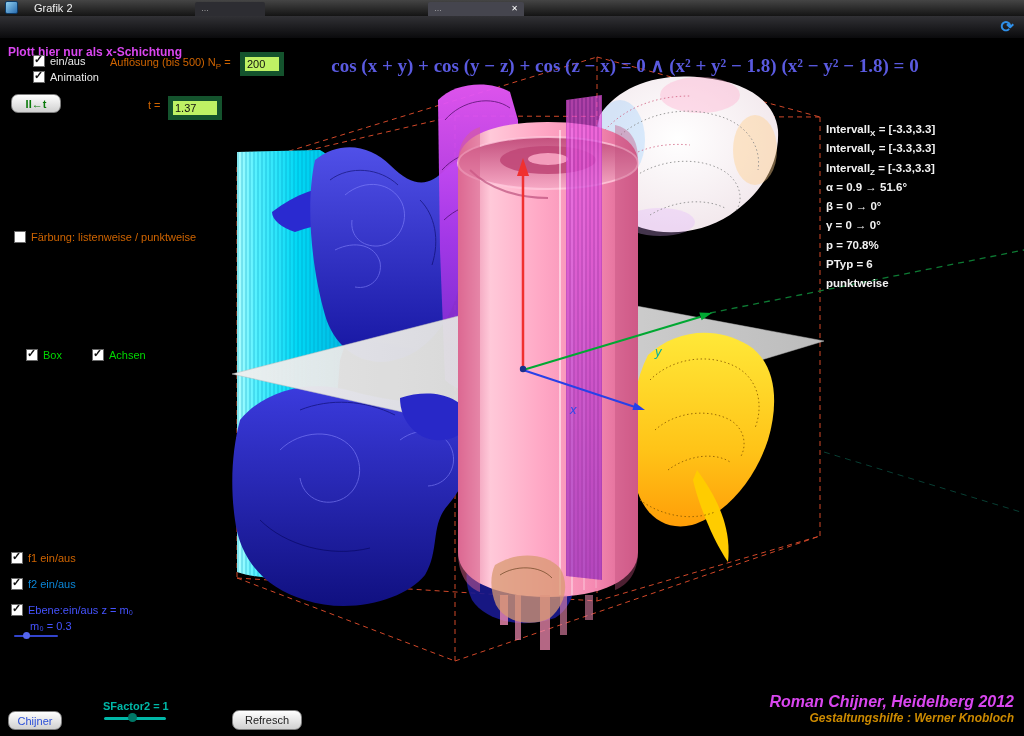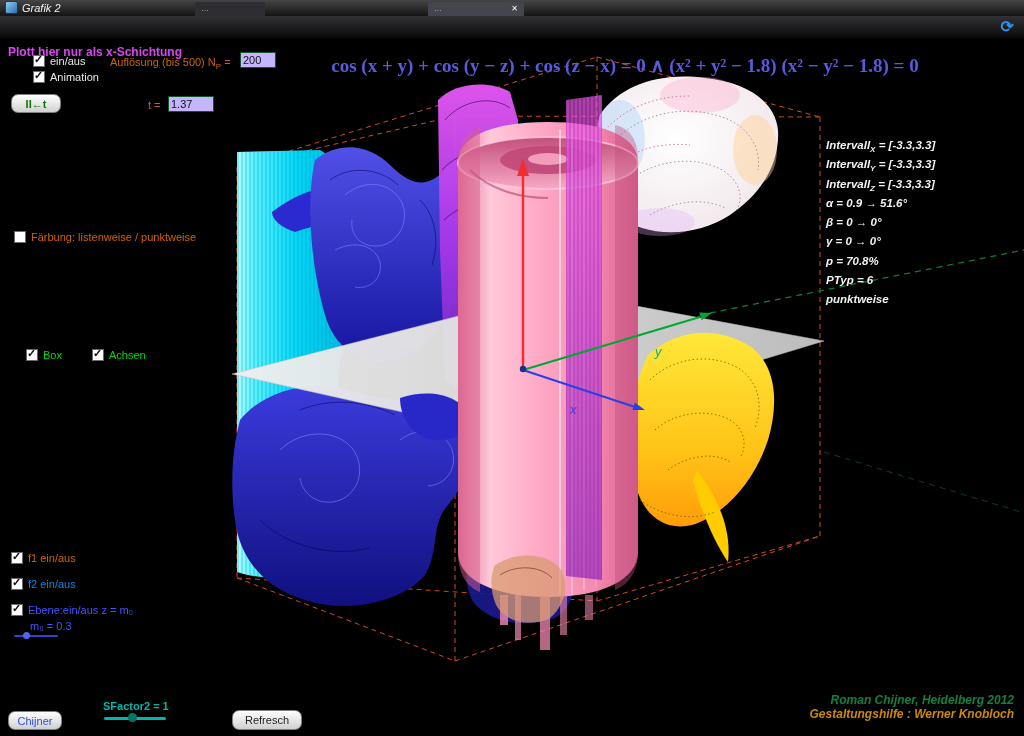--- a/index.html
+++ b/index.html
@@ -3,22 +3,22 @@
 <meta charset="utf-8">
 <style>
   html,body { margin:0; padding:0; }
   body {
     width:1024px; height:736px; background:#000; overflow:hidden; position:relative;
     font-family:"Liberation Sans", sans-serif;
   }
   
   .tabstrip { position:absolute; top:0; left:0; right:0; height:16px;
     background:linear-gradient(#454545,#141414); z-index:40; }
-  .win-title { position:absolute; left:5px; top:1px; display:flex; gap:4px; align-items:center;
-    color:#f0f0f0; font-size:11px;font-style:italic; }
+  .win-title { position:absolute; left:5px; top:1px; display:flex; gap:16px; align-items:center;
+    color:#f0f0f0; font-size:11px; }
   .appicon { width:11px; height:11px; background:linear-gradient(135deg,#8fd0f0,#2a6db0);
     border:1px solid #0d3a66; border-radius:2px; display:inline-block; }
   .tab { position:absolute; top:2px; height:14px; border-radius:2px 2px 0 0; font-size:8px;
     color:#c8c8c8; line-height:14px; padding:0 6px; box-sizing:border-box; display:flex; align-items:center; }
   .tab1 { left:195px; width:70px; background:#2d2d32; }
   .tab2 { left:428px; width:96px; background:#45454e; }
   .tabx { color:#fff; margin-left:auto; font-size:8px; }
   .toolbar { position:absolute; top:16px; left:0; right:0; height:22px;
     background:linear-gradient(#313135,#0a0a0c); z-index:40; border-bottom:1px solid #000; }
   .reload { position:absolute; right:10px; top:1px; color:#2f8fe8; font-size:16px; font-weight:bold; cursor:pointer; }
@@ -29,33 +29,33 @@
 
   
   .plot-note { position:absolute; left:8px; top:7px; color:#d946ef; font-weight:bold; font-size:12px; }
   .cbrow { position:absolute; display:flex; gap:5px; align-items:center; font-size:11px; cursor:pointer; }
   .cb { width:10px; height:10px; background:#fff; border:1px solid #6a6a6a; position:relative; flex:0 0 auto; }
   .cb.checked::after { content:"✓"; position:absolute; left:0; top:-3px; font-size:11px; font-weight:bold; color:#111; }
   .lbl { position:absolute; font-size:11px; }
   .orange { color:#cf6400; } .green { color:#00d800; } .white { color:#e8e8e8; }
   .blue2 { color:#4553ff; } .teal { color:#00b8a8; font-weight:bold; } .cyanb { color:#0b86d8; }
   sub { font-size:8px; }
-  .field { position:absolute; height:14px; background:#c4b5fd; border:1px solid #14532d; font-size:11px;
+  .field { position:absolute; height:14px; background:#bef264; border:5px solid #14532d; font-size:11px;
     color:#101010; padding:0 2px; font-family:inherit; box-sizing:content-box; }
   .btn { position:absolute; background:linear-gradient(#ffffff,#d0d0d0); border:1px solid #7e7e7e;
     border-radius:7px; font-size:11px; font-family:inherit; cursor:pointer; }
   .btn.pause { color:#0a7a0a; font-weight:bold; }
   .btn.zoom { color:#2b4fd8; }
   .btn.refresh { color:#222; }
   .formula { position:absolute; left:330px; top:0; width:590px; text-align:center; color:#5a5ae0;
     font-family:"Liberation Serif", serif; font-size:19px; font-weight:bold;margin-top:16px; }
   .info { position:absolute; left:826px; top:84px; color:#f2f2f2; font-size:11.5px; font-weight:bold;
-    font-style:italic; line-height:15px;margin-top:16px; }
+    line-height:15px; }
   .credits { position:absolute; right:10px; top:655px; text-align:right; font-style:italic; font-weight:bold; }
-  .credit1 { color:#15803d; font-size:12px;text-align:right; }
+  .credit1 { color:#d946ef; font-size:16px;text-align:right; }
   .credit2 { color:#cc8a00; font-size:12px; margin-top:0; }
   .slider-track { position:absolute; border-radius:2px; }
   .slider-dot { position:absolute; border-radius:50%; }
 </style>
 </head>
 <body>
 
 <div class="tabstrip">
   <div class="win-title">
     <span class="appicon"></span>

